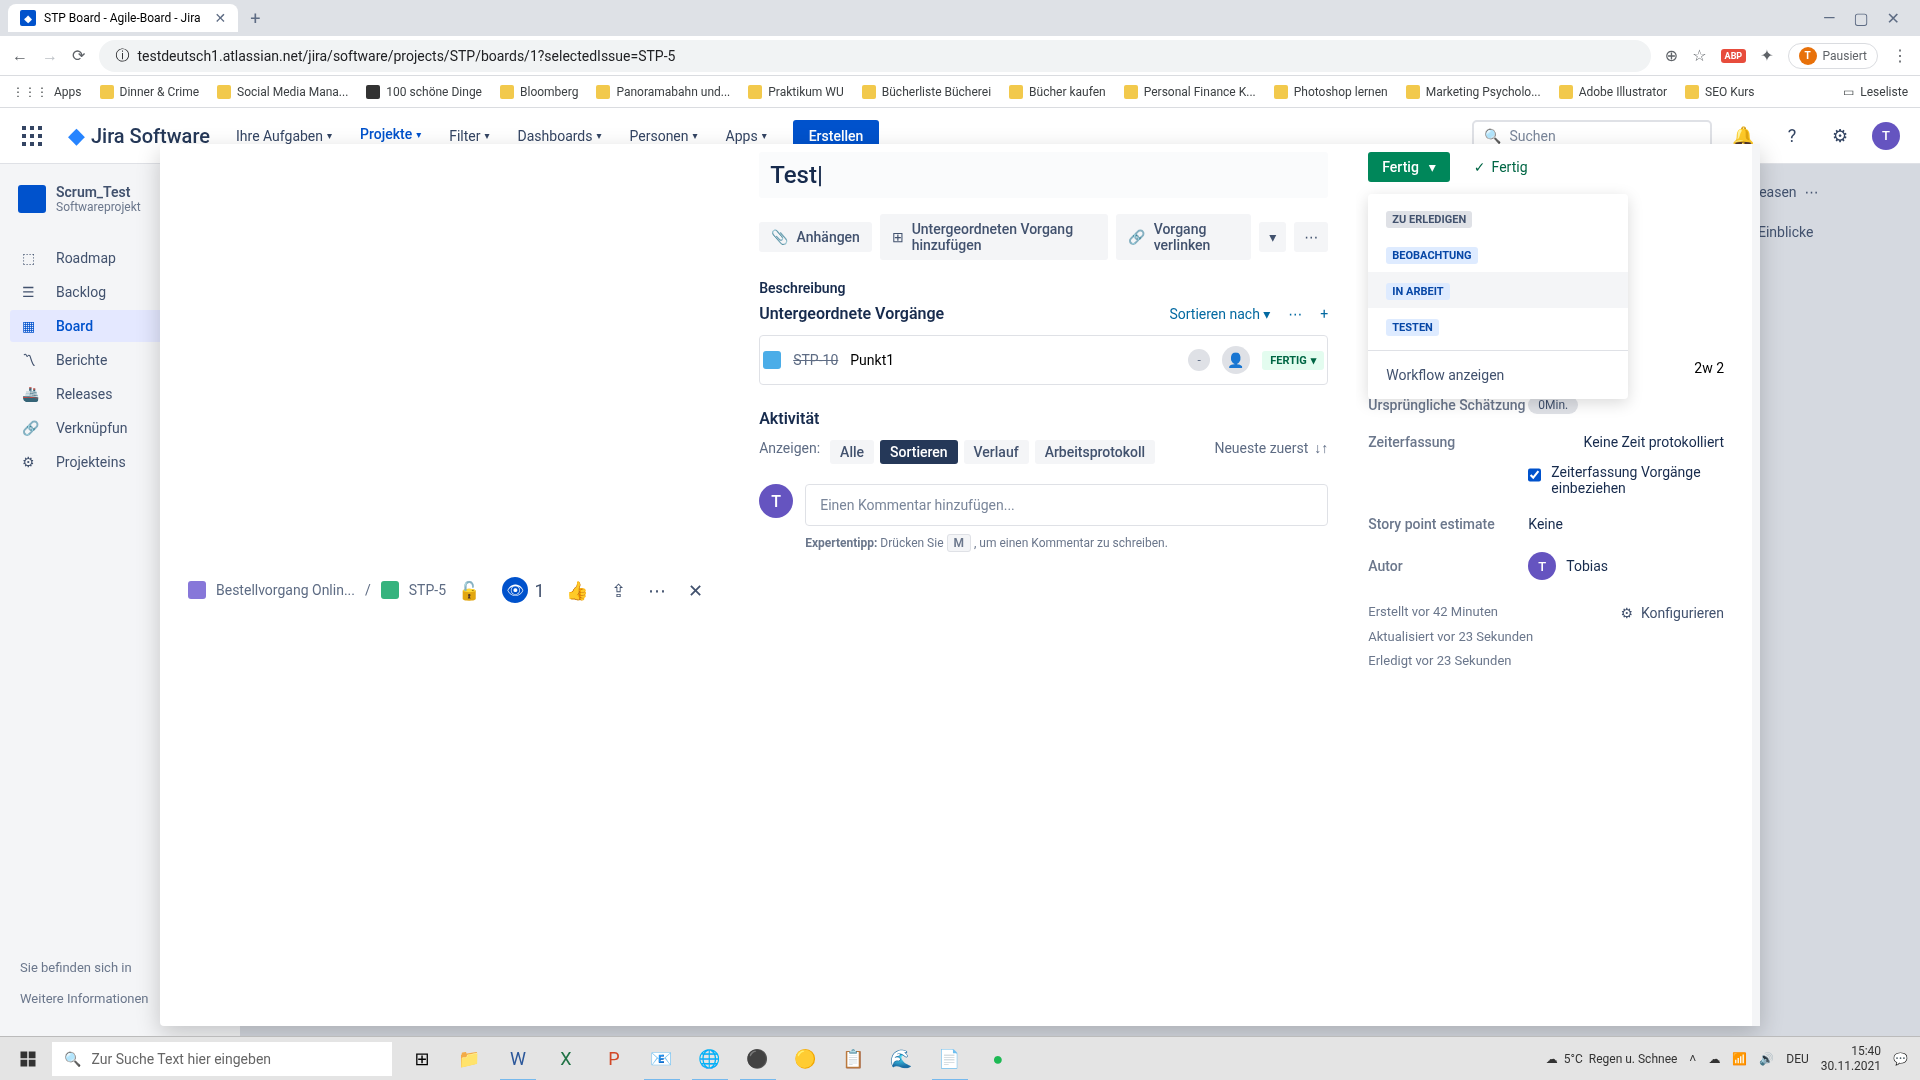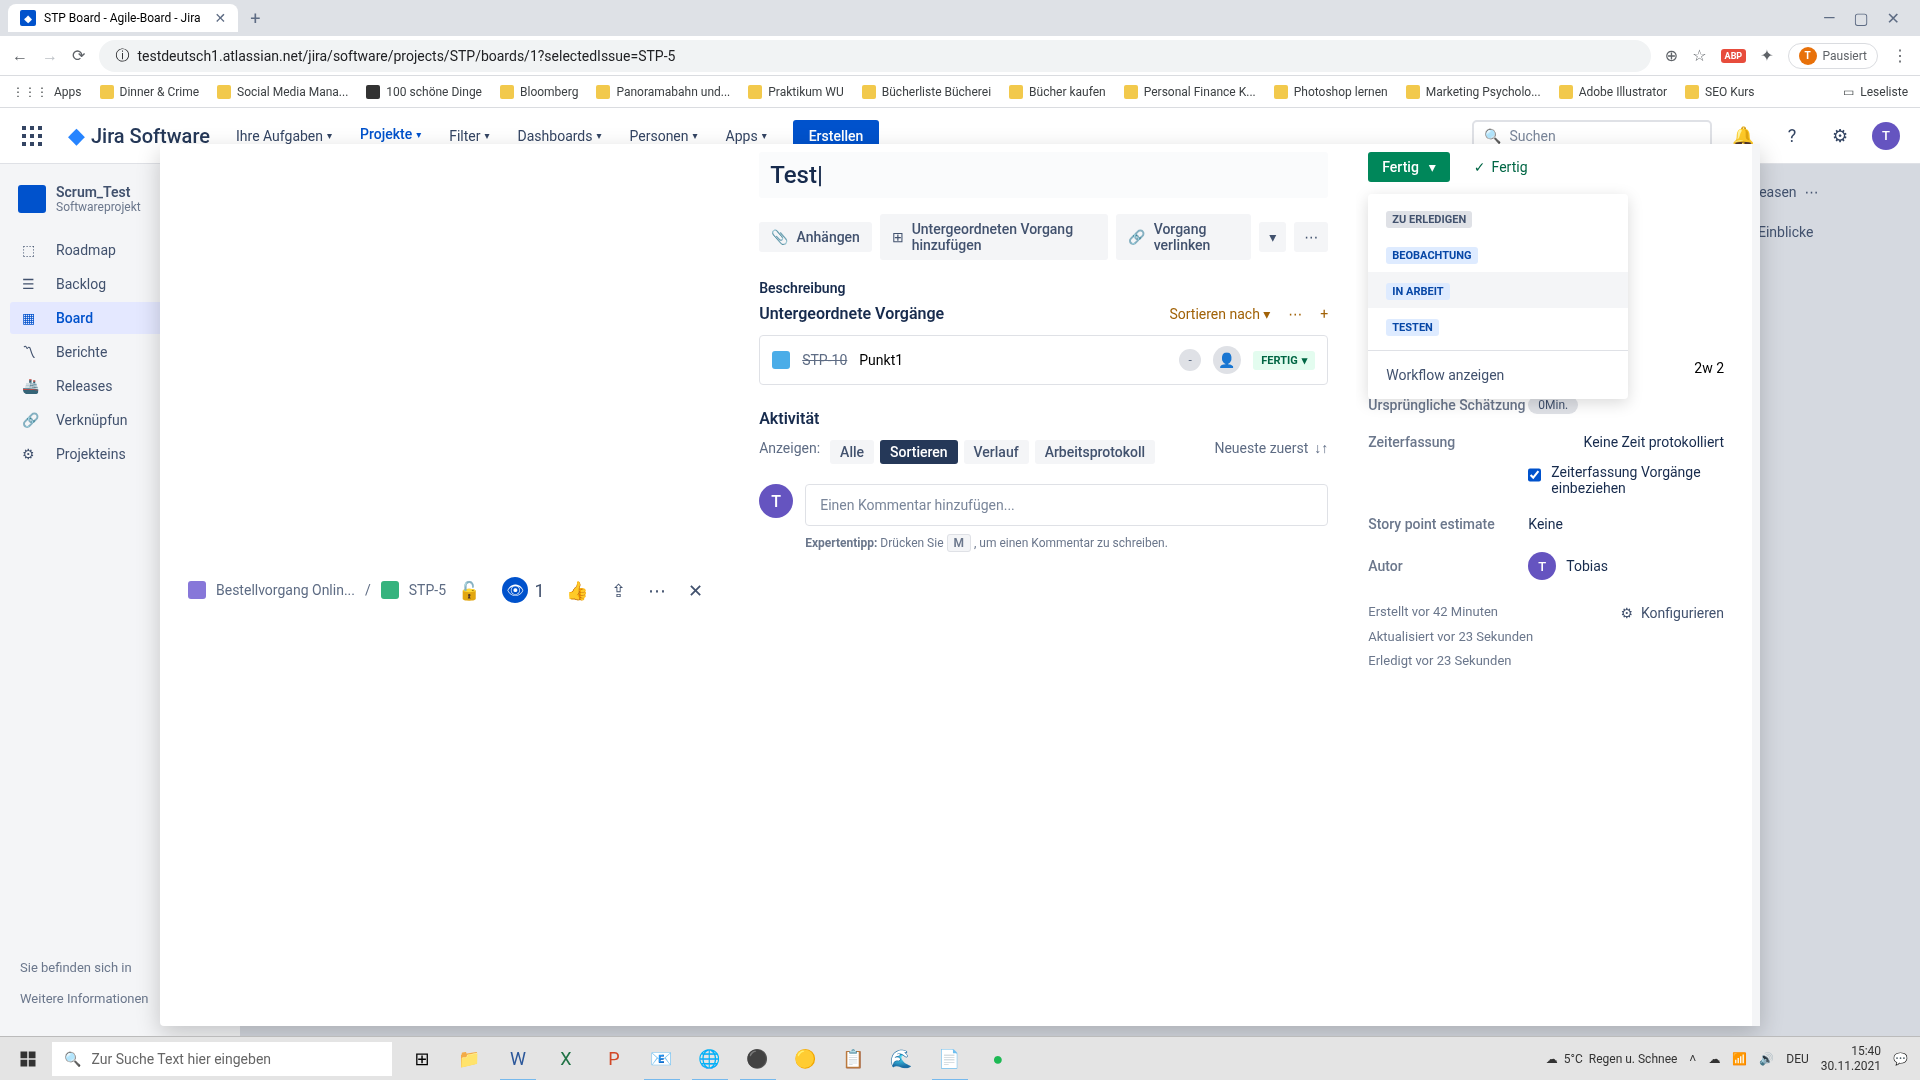--- a/index.html
+++ b/index.html
@@ -40,21 +40,21 @@
 .nav-item .chev { font-size: 10px; }
 .create-btn { background: #0052cc; color: #fff; border: none; padding: 8px 16px; border-radius: 3px; font-size: 14px; font-weight: 500; }
 .nav-right { margin-left: auto; display: flex; align-items: center; gap: 16px; }
 .search-box { display: flex; align-items: center; background: #fff; border: 2px solid #dfe1e6; border-radius: 5px; padding: 6px 10px; gap: 8px; width: 240px; color: #7a869a; font-size: 14px; }
 .nav-icon-btn { width: 32px; height: 32px; border-radius: 50%; display: flex; align-items: center; justify-content: center; color: #344563; font-size: 18px; }
 .avatar-small { width: 28px; height: 28px; border-radius: 50%; background: #6554c0; color: #fff; display: flex; align-items: center; justify-content: center; font-size: 13px; font-weight: 500; }
 
 
 .backdrop { position: relative; height: calc(1080px - 36px - 40px - 32px - 56px - 44px); background: rgba(9, 30, 66, 0.13); }
 .sidebar { position: absolute; left: 0; top: 0; width: 240px; height: 100%; background: #f4f5f7; padding: 20px 10px; }
-.proj-header { display: flex; gap: 10px; align-items: center; margin-bottom: 20px; padding: 0 8px; }
+.proj-header { display: flex; gap: 10px; align-items: center; margin-bottom: 28px; padding: 0 8px; }
 .proj-icon { width: 28px; height: 28px; background: #0052cc; border-radius: 3px; }
 .proj-name { font-size: 14px; font-weight: 600; color: #42526e; }
 .proj-sub { font-size: 12px; color: #6b778c; }
 .side-item { display: flex; align-items: center; gap: 14px; padding: 8px 12px; font-size: 14px; color: #42526e; border-radius: 3px; margin-bottom: 2px; }
 .side-item.sel { background: #e4e8ff; color: #0052cc; font-weight: 500; }
 .side-item .si { width: 20px; color: #42526e; }
 .side-item.sel .si { color: #0052cc; }
 .sidebar-footer { position: absolute; bottom: 30px; left: 20px; right: 20px; font-size: 13px; color: #6b778c; }
 .sidebar-footer a { color: #6b778c; display: block; margin-top: 16px; }
 
@@ -79,22 +79,22 @@
 .title-cursor { position: absolute; left: 234px; top: 50%; transform: translateY(-50%); width: 12px; height: 12px; background: #ffd966; border: 1px solid #d4a800; border-radius: 1px; }
 
 .action-buttons { display: flex; gap: 8px; margin-bottom: 20px; align-items: center; }
 .action-btn { display: flex; align-items: center; gap: 8px; background: #f4f5f7; padding: 7px 12px; border-radius: 3px; font-size: 14px; color: #42526e; font-weight: 500; }
 
 .section-label { font-size: 14px; font-weight: 600; color: #172b4d; margin-bottom: 8px; }
 .desc-text { font-size: 14px; color: #172b4d; margin-bottom: 28px; }
 
 .subtasks-header { display: flex; align-items: center; margin-bottom: 12px; }
 .subtasks-header .st-title { font-size: 16px; font-weight: 600; color: #172b4d; }
-.subtasks-header .st-actions { margin-left: auto; display: flex; gap: 18px; align-items: flex-end; font-size: 14px; color: #a16207; }
-.subtask-row { display: flex; align-items: center; gap: 12px; padding: 10px 12px; border: 1px solid #dfe1e6; border-radius: 4px; font-size: 14px; margin-bottom: 24px; }
+.subtasks-header .st-actions { margin-left: auto; display: flex; gap: 18px; align-items: flex-end; font-size: 14px; color: #0369a1; }
+.subtask-row { display: flex; align-items: center; gap: 12px; padding: 10px 3px; border: 1px solid #dfe1e6; border-radius: 4px; font-size: 14px; margin-bottom: 24px; }
 .subtask-row .st-icon { width: 18px; height: 18px; background: #4bade8; border-radius: 3px; }
 .subtask-row .st-key { color: #5e6c84; text-decoration: line-through; }
 .subtask-row .st-spacer { flex: 1; }
 .subtask-row .st-dash { width: 22px; height: 22px; border-radius: 50%; background: #dfe1e6; display: flex; align-items: center; justify-content: center; color: #5e6c84; font-size: 12px; }
 .subtask-row .st-avatar { width: 28px; height: 28px; border-radius: 50%; background: #dfe1e6; display: flex; align-items: center; justify-content: center; color: #5e6c84; }
 .subtask-row .st-status { background: #e3fcef; color: #006644; font-size: 11px; font-weight: 700; padding: 3px 8px; border-radius: 3px; display: flex; gap: 4px; }
 
 .activity-title { font-size: 16px; font-weight: 600; color: #172b4d; margin-bottom: 12px; }
 .activity-tabs { display: flex; align-items: flex-start; gap: 6px; font-size: 14px; margin-bottom: 20px; }
 .activity-tabs .label { color: #5e6c84; margin-right: 4px; }

